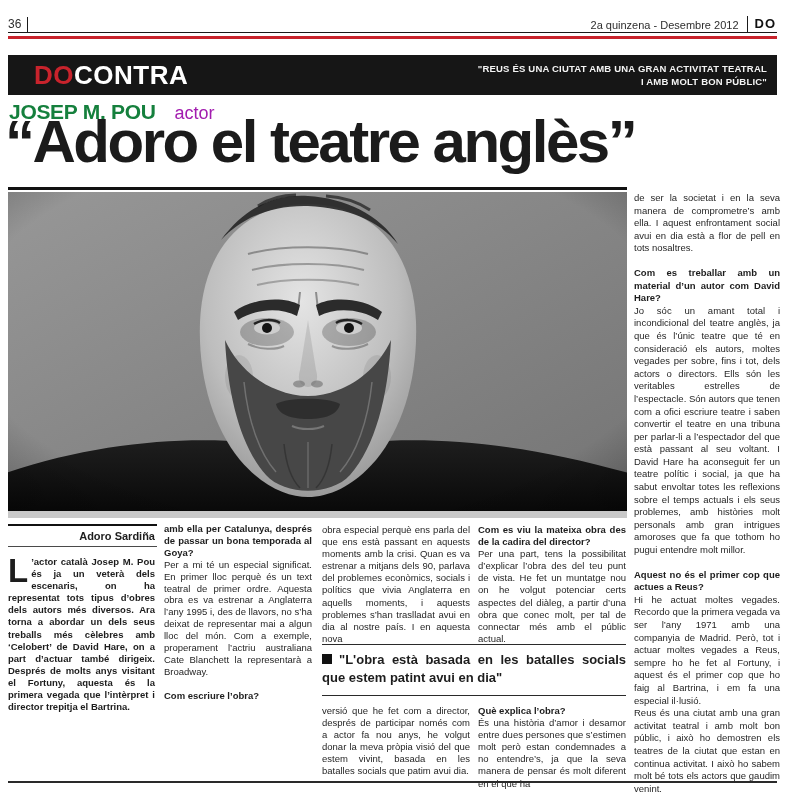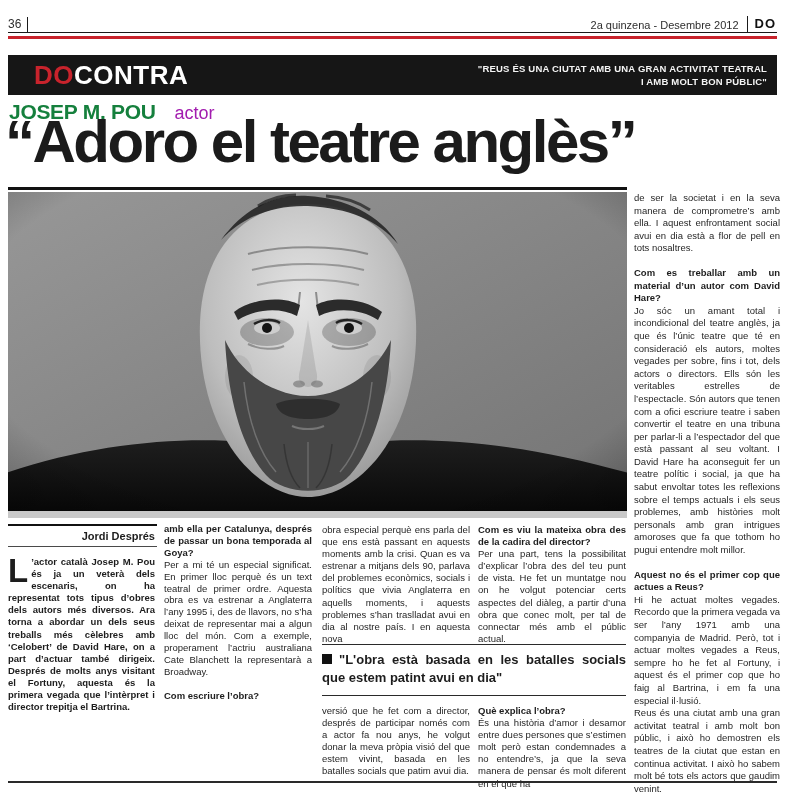--- a/index.html
+++ b/index.html
@@ -149,21 +149,21 @@
     <path d="M236,190 C240,230 252,262 268,280" stroke="#9a9a9a" stroke-width="1.5" fill="none" opacity="0.5"></path>
     <path d="M364,190 C360,230 348,262 332,280" stroke="#9a9a9a" stroke-width="1.5" fill="none" opacity="0.5"></path>
     <path d="M300,250 L300,296" stroke="#9a9a9a" stroke-width="1.5" fill="none" opacity="0.4"></path>
     <path d="M276,252 C278,272 284,288 292,296" stroke="#2a2a2a" stroke-width="1.5" fill="none" opacity="0.6"></path>
     <path d="M324,252 C322,272 316,288 308,296" stroke="#2a2a2a" stroke-width="1.5" fill="none" opacity="0.6"></path>
     <rect width="619" height="326" fill="url(#vigG)"></rect>
     <rect x="0" y="319" width="619" height="7" fill="#c9c9c9"></rect>
   </svg>
 </figure>
 
-<aside class="abs byline">Jordi Després</aside>
+<aside class="abs byline">Adoro Sardiña</aside>
 
 <section id="col1" class="abs col bold">
   <p><span class="dropcap">L</span><span>’actor català Josep M. Pou és ja un veterà dels escenaris, on ha representat tots tipus d’obres dels autors més diversos. Ara torna a abordar un dels seus treballs més cèlebres amb ‘Celobert’ de David Hare, on a part d’actuar també dirigeix. Després de molts anys visitant el Fortuny, aquesta és la primera vegada que l’intèrpret i director trepitja el Bartrina.</span></p>
 </section>
 
 <section id="col2" class="abs col">
   <p class="q">amb ella per Catalunya, després de passar un bona temporada al Goya?</p>
   <p>Per a mi té un especial significat. En primer lloc perquè és un text teatral de primer ordre. Aquesta obra es va estrenar a Anglaterra l’any 1995 i, des de llavors, no s’ha deixat de representar mai a algun lloc del món. Com a exemple, properament l’actriu australiana Cate Blanchett la representarà a Broadway.</p>
   <p class="q gap">Com escriure l’obra?</p>
 </section>

